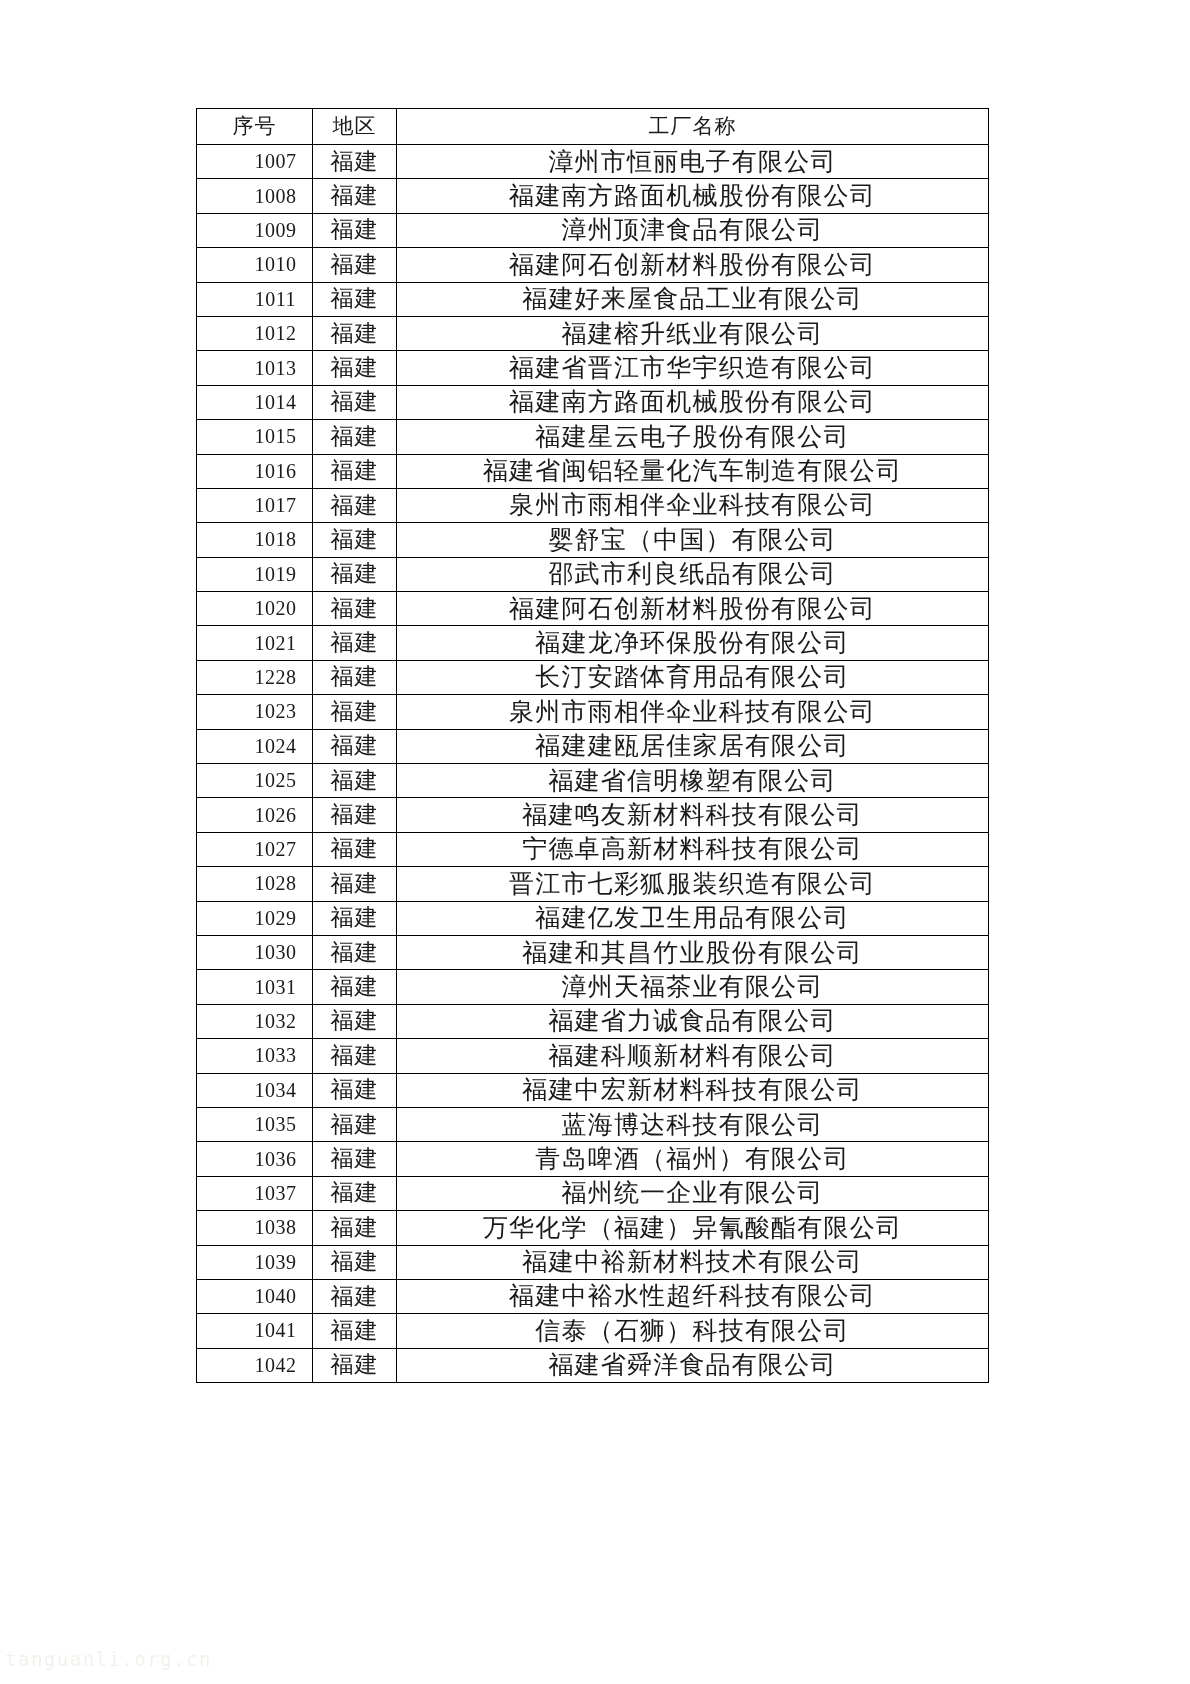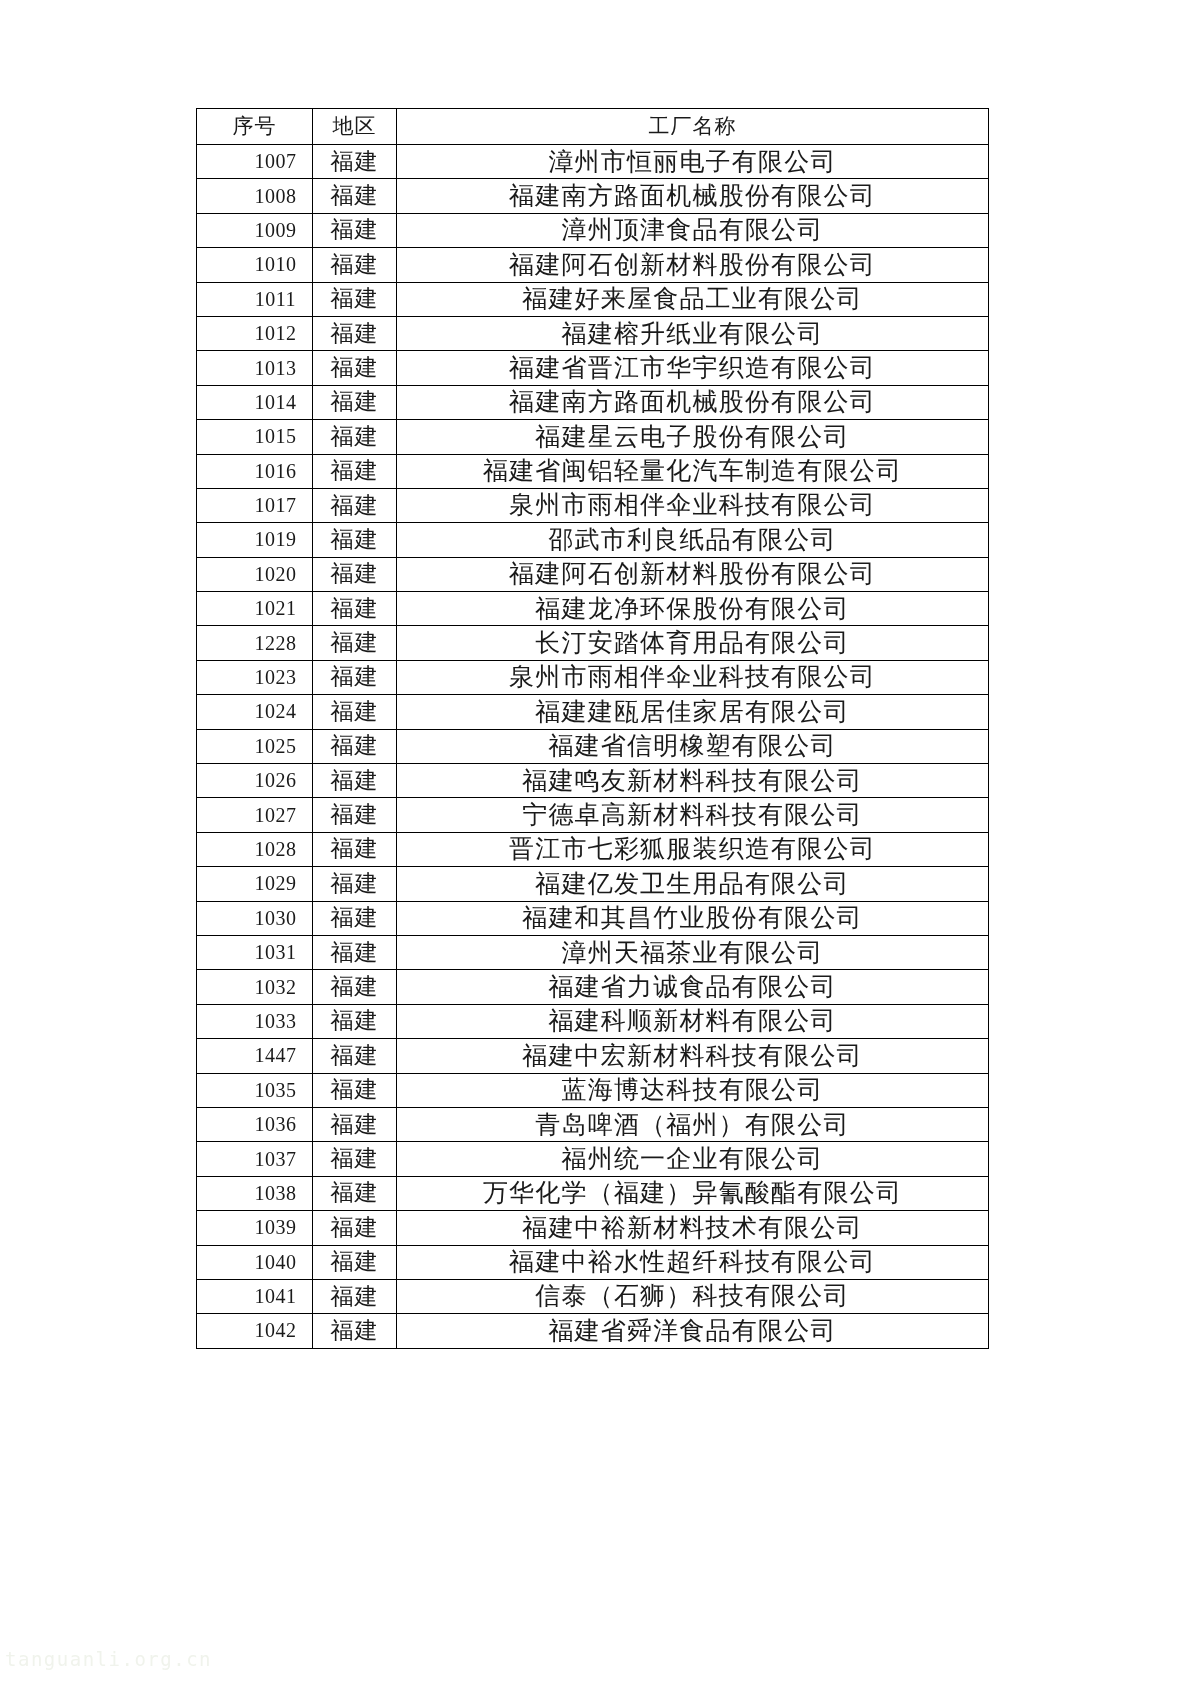--- a/index.html
+++ b/index.html
@@ -157,20 +157,25 @@
             <td class="seq-cell">1016</td>
             <td class="area-cell">福建</td>
             <td class="name-cell">福建省闽铝轻量化汽车制造有限公司</td>
           </tr>
           <tr>
             <td class="seq-cell">1017</td>
             <td class="area-cell">福建</td>
             <td class="name-cell">泉州市雨相伴伞业科技有限公司</td>
           </tr>
           <tr>
+            <td class="seq-cell">1018</td>
+            <td class="area-cell">福建</td>
+            <td class="name-cell">婴舒宝（中国）有限公司</td>
+          </tr>
+          <tr>
             <td class="seq-cell">1019</td>
             <td class="area-cell">福建</td>
             <td class="name-cell">邵武市利良纸品有限公司</td>
           </tr>
           <tr>
             <td class="seq-cell">1020</td>
             <td class="area-cell">福建</td>
             <td class="name-cell">福建阿石创新材料股份有限公司</td>
           </tr>
           <tr>
@@ -232,21 +237,21 @@
             <td class="seq-cell">1032</td>
             <td class="area-cell">福建</td>
             <td class="name-cell">福建省力诚食品有限公司</td>
           </tr>
           <tr>
             <td class="seq-cell">1033</td>
             <td class="area-cell">福建</td>
             <td class="name-cell">福建科顺新材料有限公司</td>
           </tr>
           <tr>
-            <td class="seq-cell">1447</td>
+            <td class="seq-cell">1034</td>
             <td class="area-cell">福建</td>
             <td class="name-cell">福建中宏新材料科技有限公司</td>
           </tr>
           <tr>
             <td class="seq-cell">1035</td>
             <td class="area-cell">福建</td>
             <td class="name-cell">蓝海博达科技有限公司</td>
           </tr>
           <tr>
             <td class="seq-cell">1036</td>

